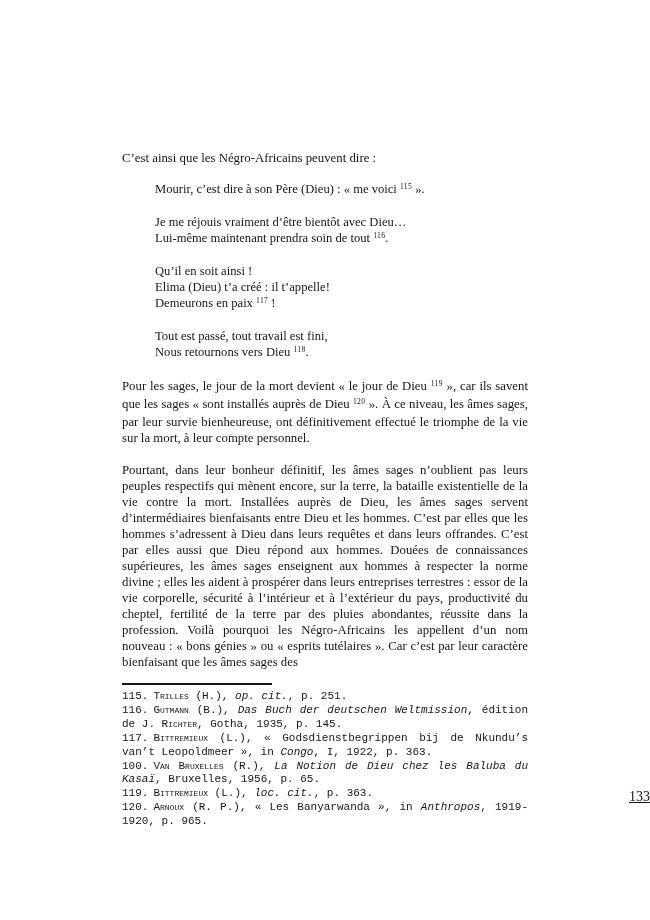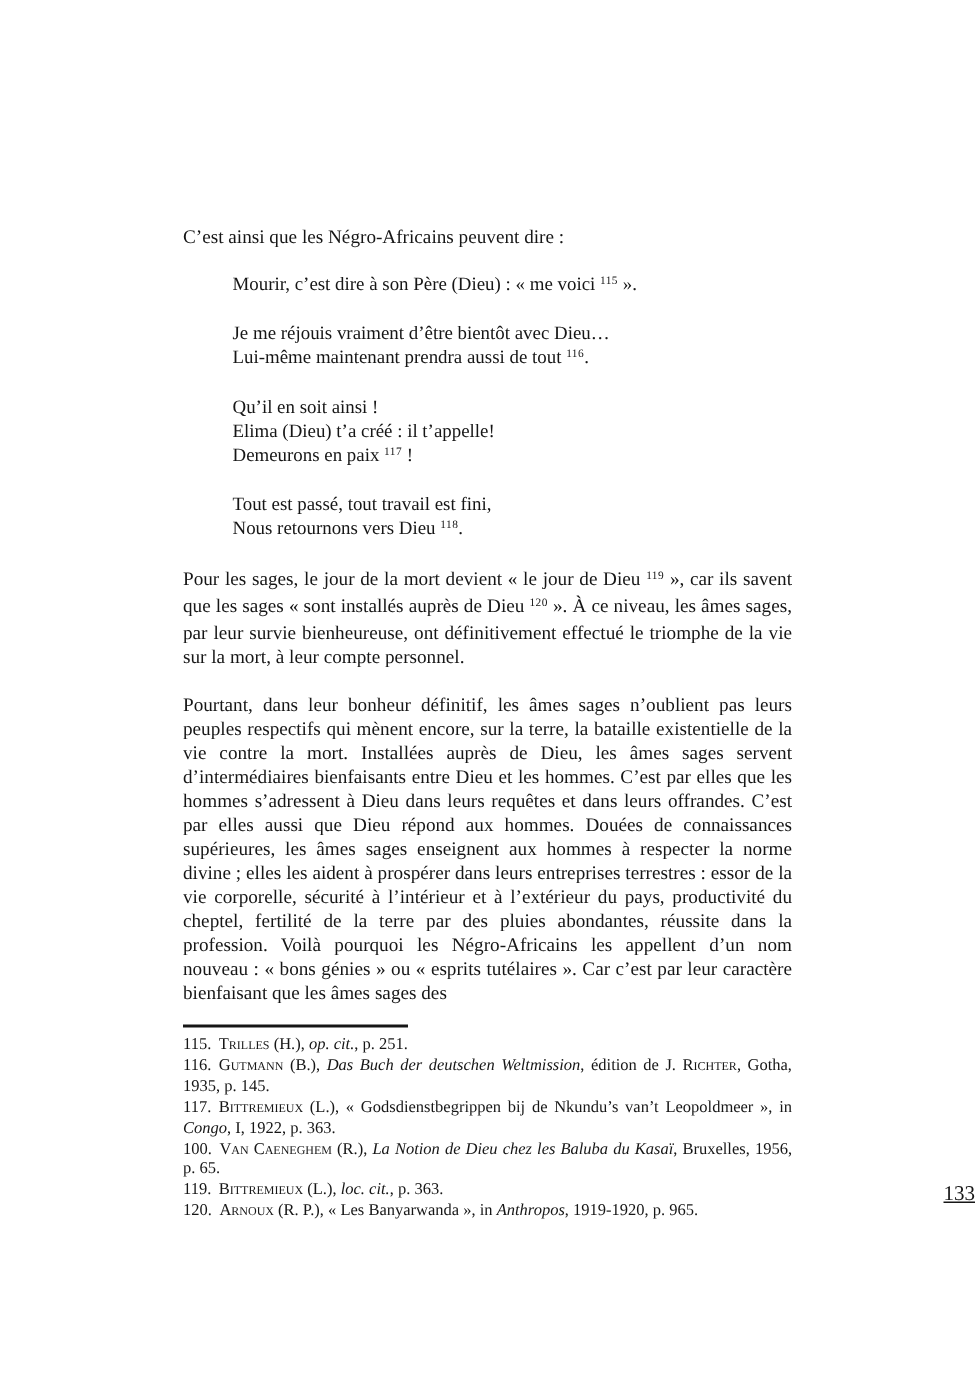--- a/index.html
+++ b/index.html
@@ -40,20 +40,21 @@
     width: 150px;
     height: 0;
     border-top: 2px solid var(--ink, #161616);
     margin-top: 13px;
   }
   .footnotes { margin-top: 5px; }
   .fn {
     font-size: 11px;
     line-height: 13.9px;
     text-align: justify;
+    font-family: Liberation Mono, monospace;
   }
   .s-sup {
     font-size: 7.6px;
     position: relative;
     top: -3.8px;
     letter-spacing: 0.3px;
   }
   .s-i  { font-style: italic; }
   .s-sc { font-variant: small-caps; }
   .s-num { margin-right: 5px; }
@@ -74,21 +75,21 @@
   <div class="content">
 
     <p class="intro">C’est ainsi que les Négro-Africains peuvent dire :</p>
 
     <div class="quote">
       <div class="qline"><span>Mourir, c’est dire à son Père (Dieu) : « me voici </span><span class="s-sup">115</span><span> ».</span></div>
     </div>
 
     <div class="quote">
       <div class="qline"><span>Je me réjouis vraiment d’être bientôt avec Dieu…</span></div>
-      <div class="qline"><span>Lui-même maintenant prendra aussi de tout </span><span class="s-sup">116</span><span>.</span></div>
+      <div class="qline"><span>Lui-même maintenant prendra soin de tout </span><span class="s-sup">116</span><span>.</span></div>
     </div>
 
     <div class="quote">
       <div class="qline"><span>Qu’il en soit ainsi !</span></div>
       <div class="qline"><span>Elima (Dieu) t’a créé : il t’appelle!</span></div>
       <div class="qline"><span>Demeurons en paix </span><span class="s-sup">117</span><span> !</span></div>
     </div>
 
     <div class="quote">
       <div class="qline"><span>Tout est passé, tout travail est fini,</span></div>
@@ -97,21 +98,21 @@
 
     <p class="para"><span>Pour les sages, le jour de la mort devient « le jour de Dieu </span><span class="s-sup">119</span><span> », car ils savent que les sages « sont installés auprès de Dieu </span><span class="s-sup">120</span><span> ». À ce niveau, les âmes sages, par leur survie bienheureuse, ont définitivement effectué le triomphe de la vie sur la mort, à leur compte personnel.</span></p>
     <p class="para"><span>Pourtant, dans leur bonheur définitif, les âmes sages n’oublient pas leurs peuples respectifs qui mènent encore, sur la terre, la bataille existentielle de la vie contre la mort. Installées auprès de Dieu, les âmes sages servent d’intermédiaires bienfaisants entre Dieu et les hommes. C’est par elles que les hommes s’adressent à Dieu dans leurs requêtes et dans leurs offrandes. C’est par elles aussi que Dieu répond aux hommes. Douées de connaissances supérieures, les âmes sages enseignent aux hommes à respecter la norme divine ; elles les aident à prospérer dans leurs entreprises terrestres : essor de la vie corporelle, sécurité à l’intérieur et à l’extérieur du pays, productivité du cheptel, fertilité de la terre par des pluies abondantes, réussite dans la profession. Voilà pourquoi les Négro-Africains les appellent d’un nom nouveau : « bons génies » ou « esprits tutélaires ». Car c’est par leur caractère bienfaisant que les âmes sages des</span></p>
 
     <div class="fn-rule"></div>
 
     <div class="footnotes">
       <div class="fn"><span class="s-num">115.</span><span class="s-sc">Trilles</span><span> (H.), </span><span class="s-i">op. cit.</span><span>, p. 251.</span></div>
       <div class="fn"><span class="s-num">116.</span><span class="s-sc">Gutmann</span><span> (B.), </span><span class="s-i">Das Buch der deutschen Weltmission</span><span>, édition de J. </span><span class="s-sc">Richter</span><span>, Gotha, 1935, p. 145.</span></div>
       <div class="fn"><span class="s-num">117.</span><span class="s-sc">Bittremieux</span><span> (L.), « Godsdienstbegrippen bij de Nkundu’s van’t Leopoldmeer », in </span><span class="s-i">Congo</span><span>, I, 1922, p. 363.</span></div>
-      <div class="fn"><span class="s-num">100.</span><span class="s-sc">Van Caeneghem</span><span> (R.), </span><span class="s-i">La Notion de Dieu chez les Baluba du Kasaï</span><span>, Bruxelles, 1956, p. 65.</span></div>
+      <div class="fn"><span class="s-num">100.</span><span class="s-sc">Van Bruxelles</span><span> (R.), </span><span class="s-i">La Notion de Dieu chez les Baluba du Kasaï</span><span>, Bruxelles, 1956, p. 65.</span></div>
       <div class="fn"><span class="s-num">119.</span><span class="s-sc">Bittremieux</span><span> (L.), </span><span class="s-i">loc. cit.</span><span>, p. 363.</span></div>
       <div class="fn"><span class="s-num">120.</span><span class="s-sc">Arnoux</span><span> (R. P.), « Les Banyarwanda », in </span><span class="s-i">Anthropos</span><span>, 1919-1920, p. 965.</span></div>
     </div>
 
   </div>
 
   <div class="page-number">133</div>
 </div>
 
 </body></html>

